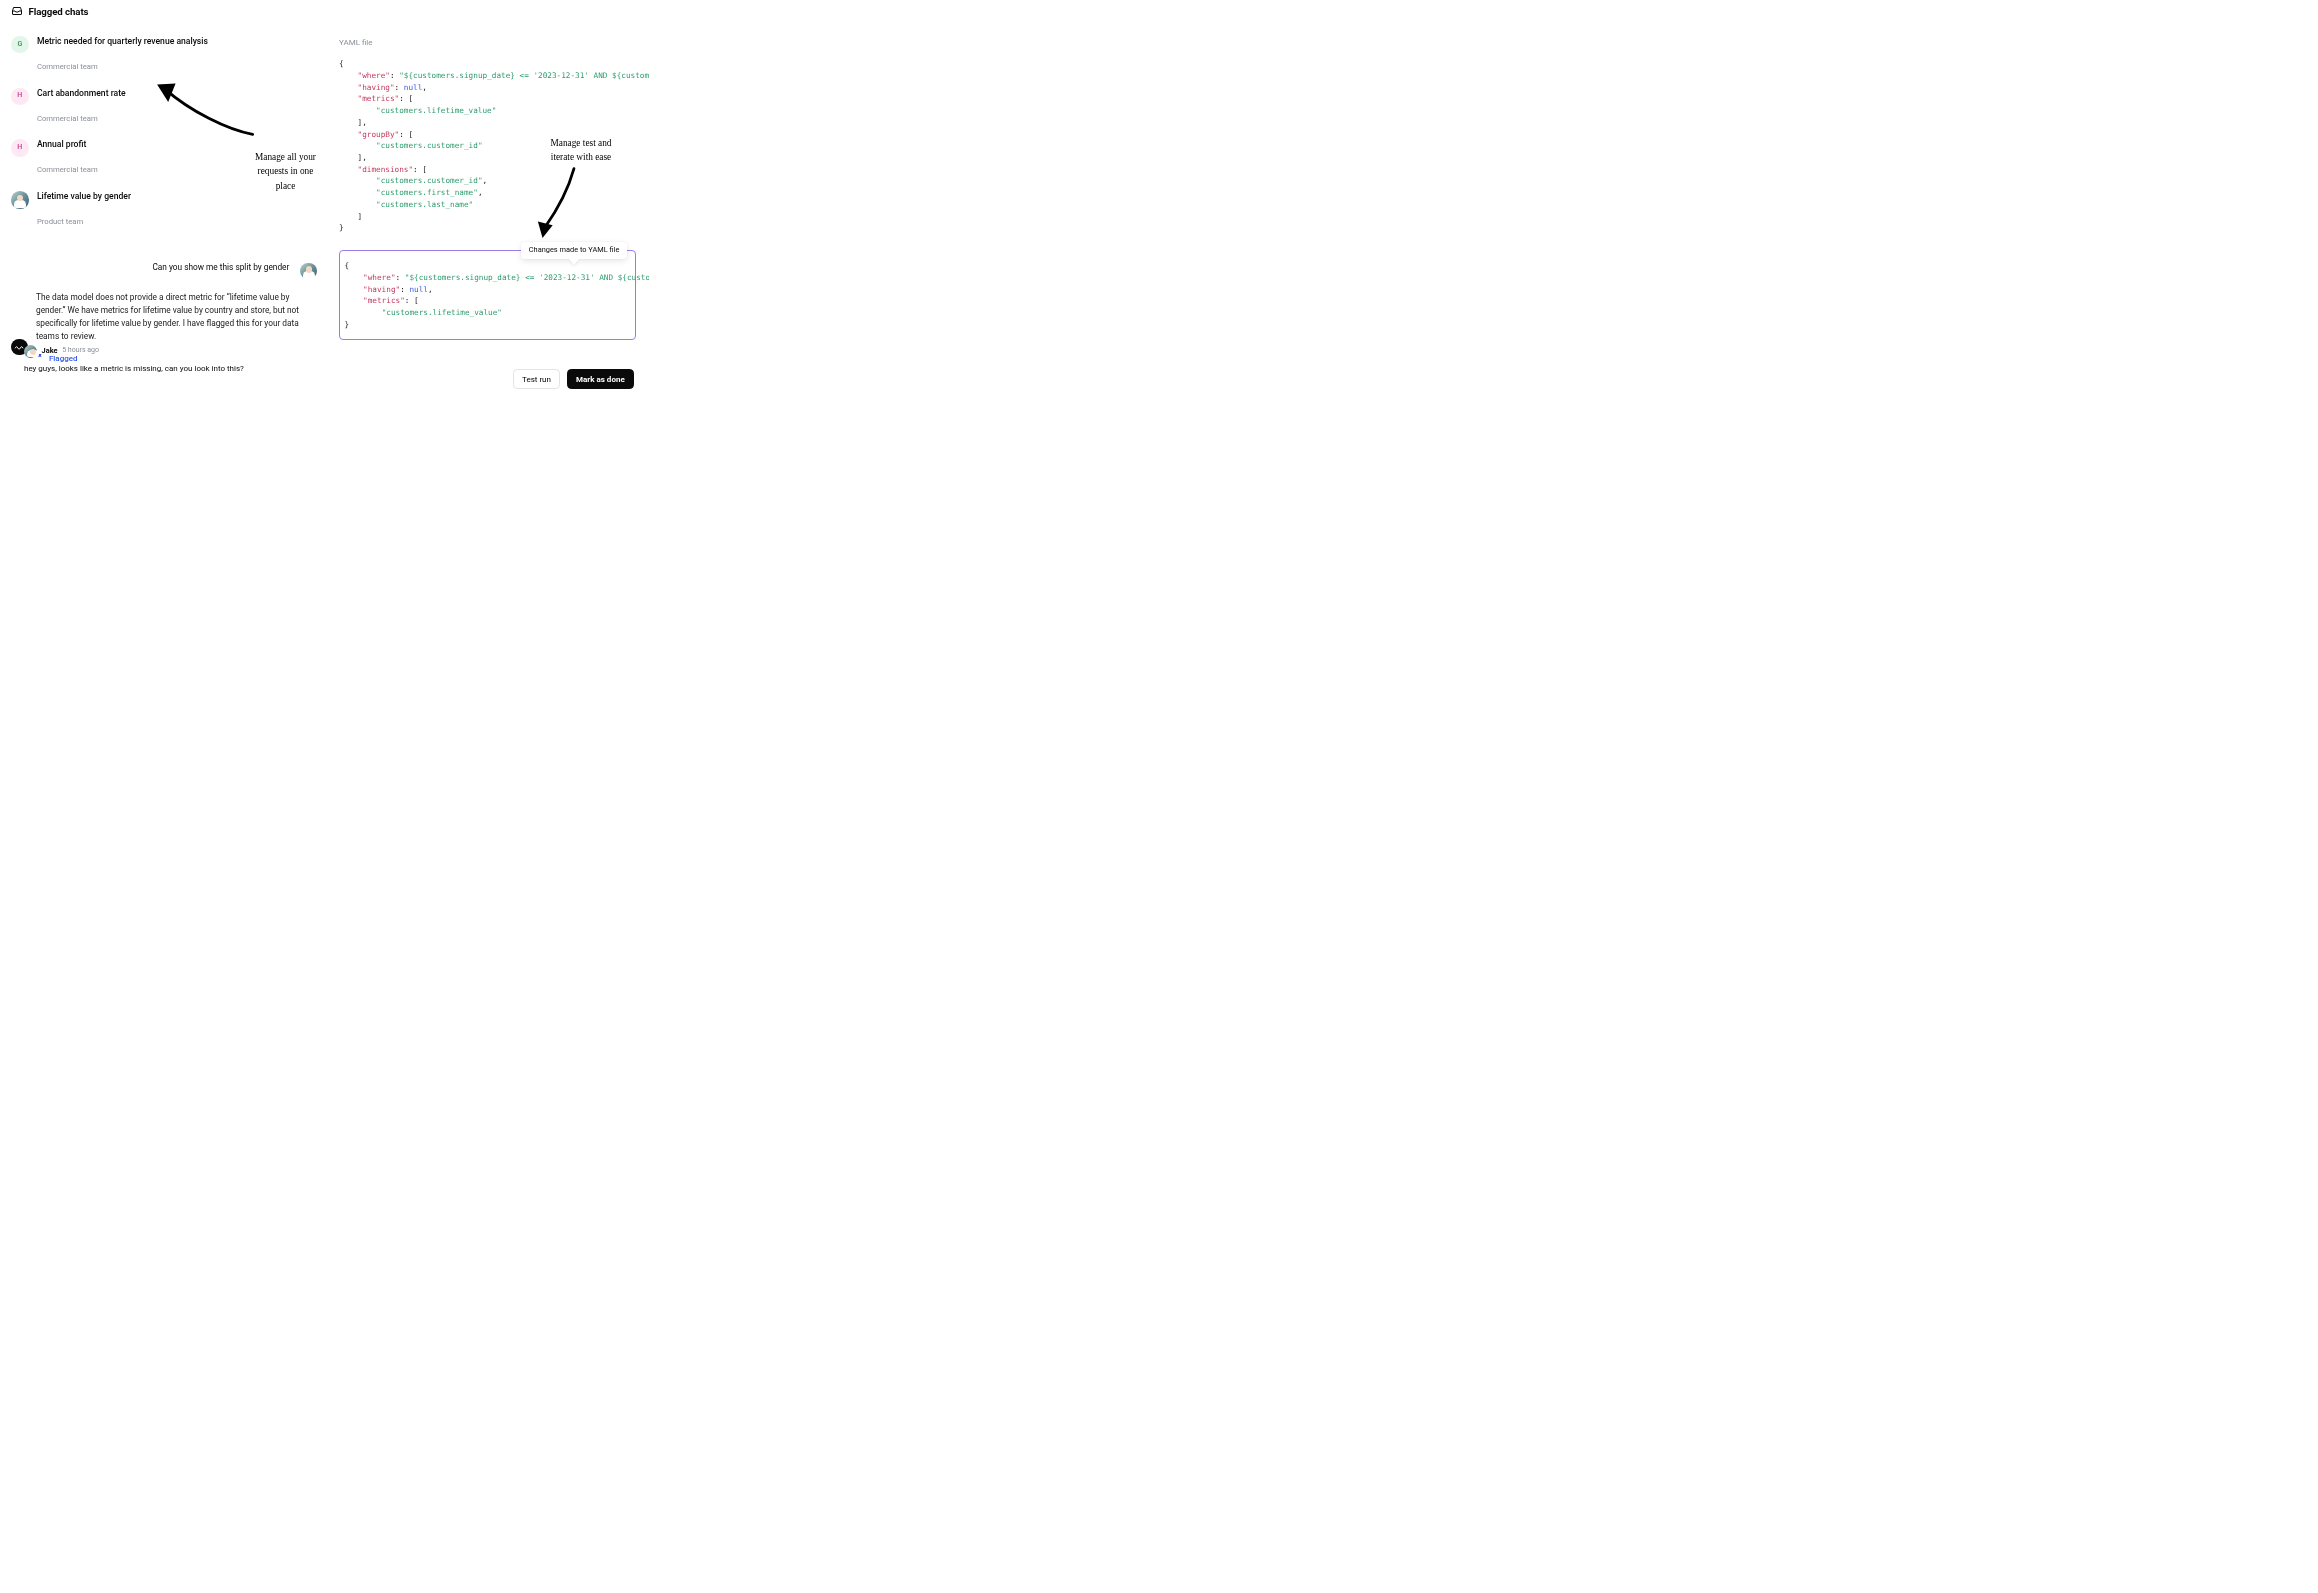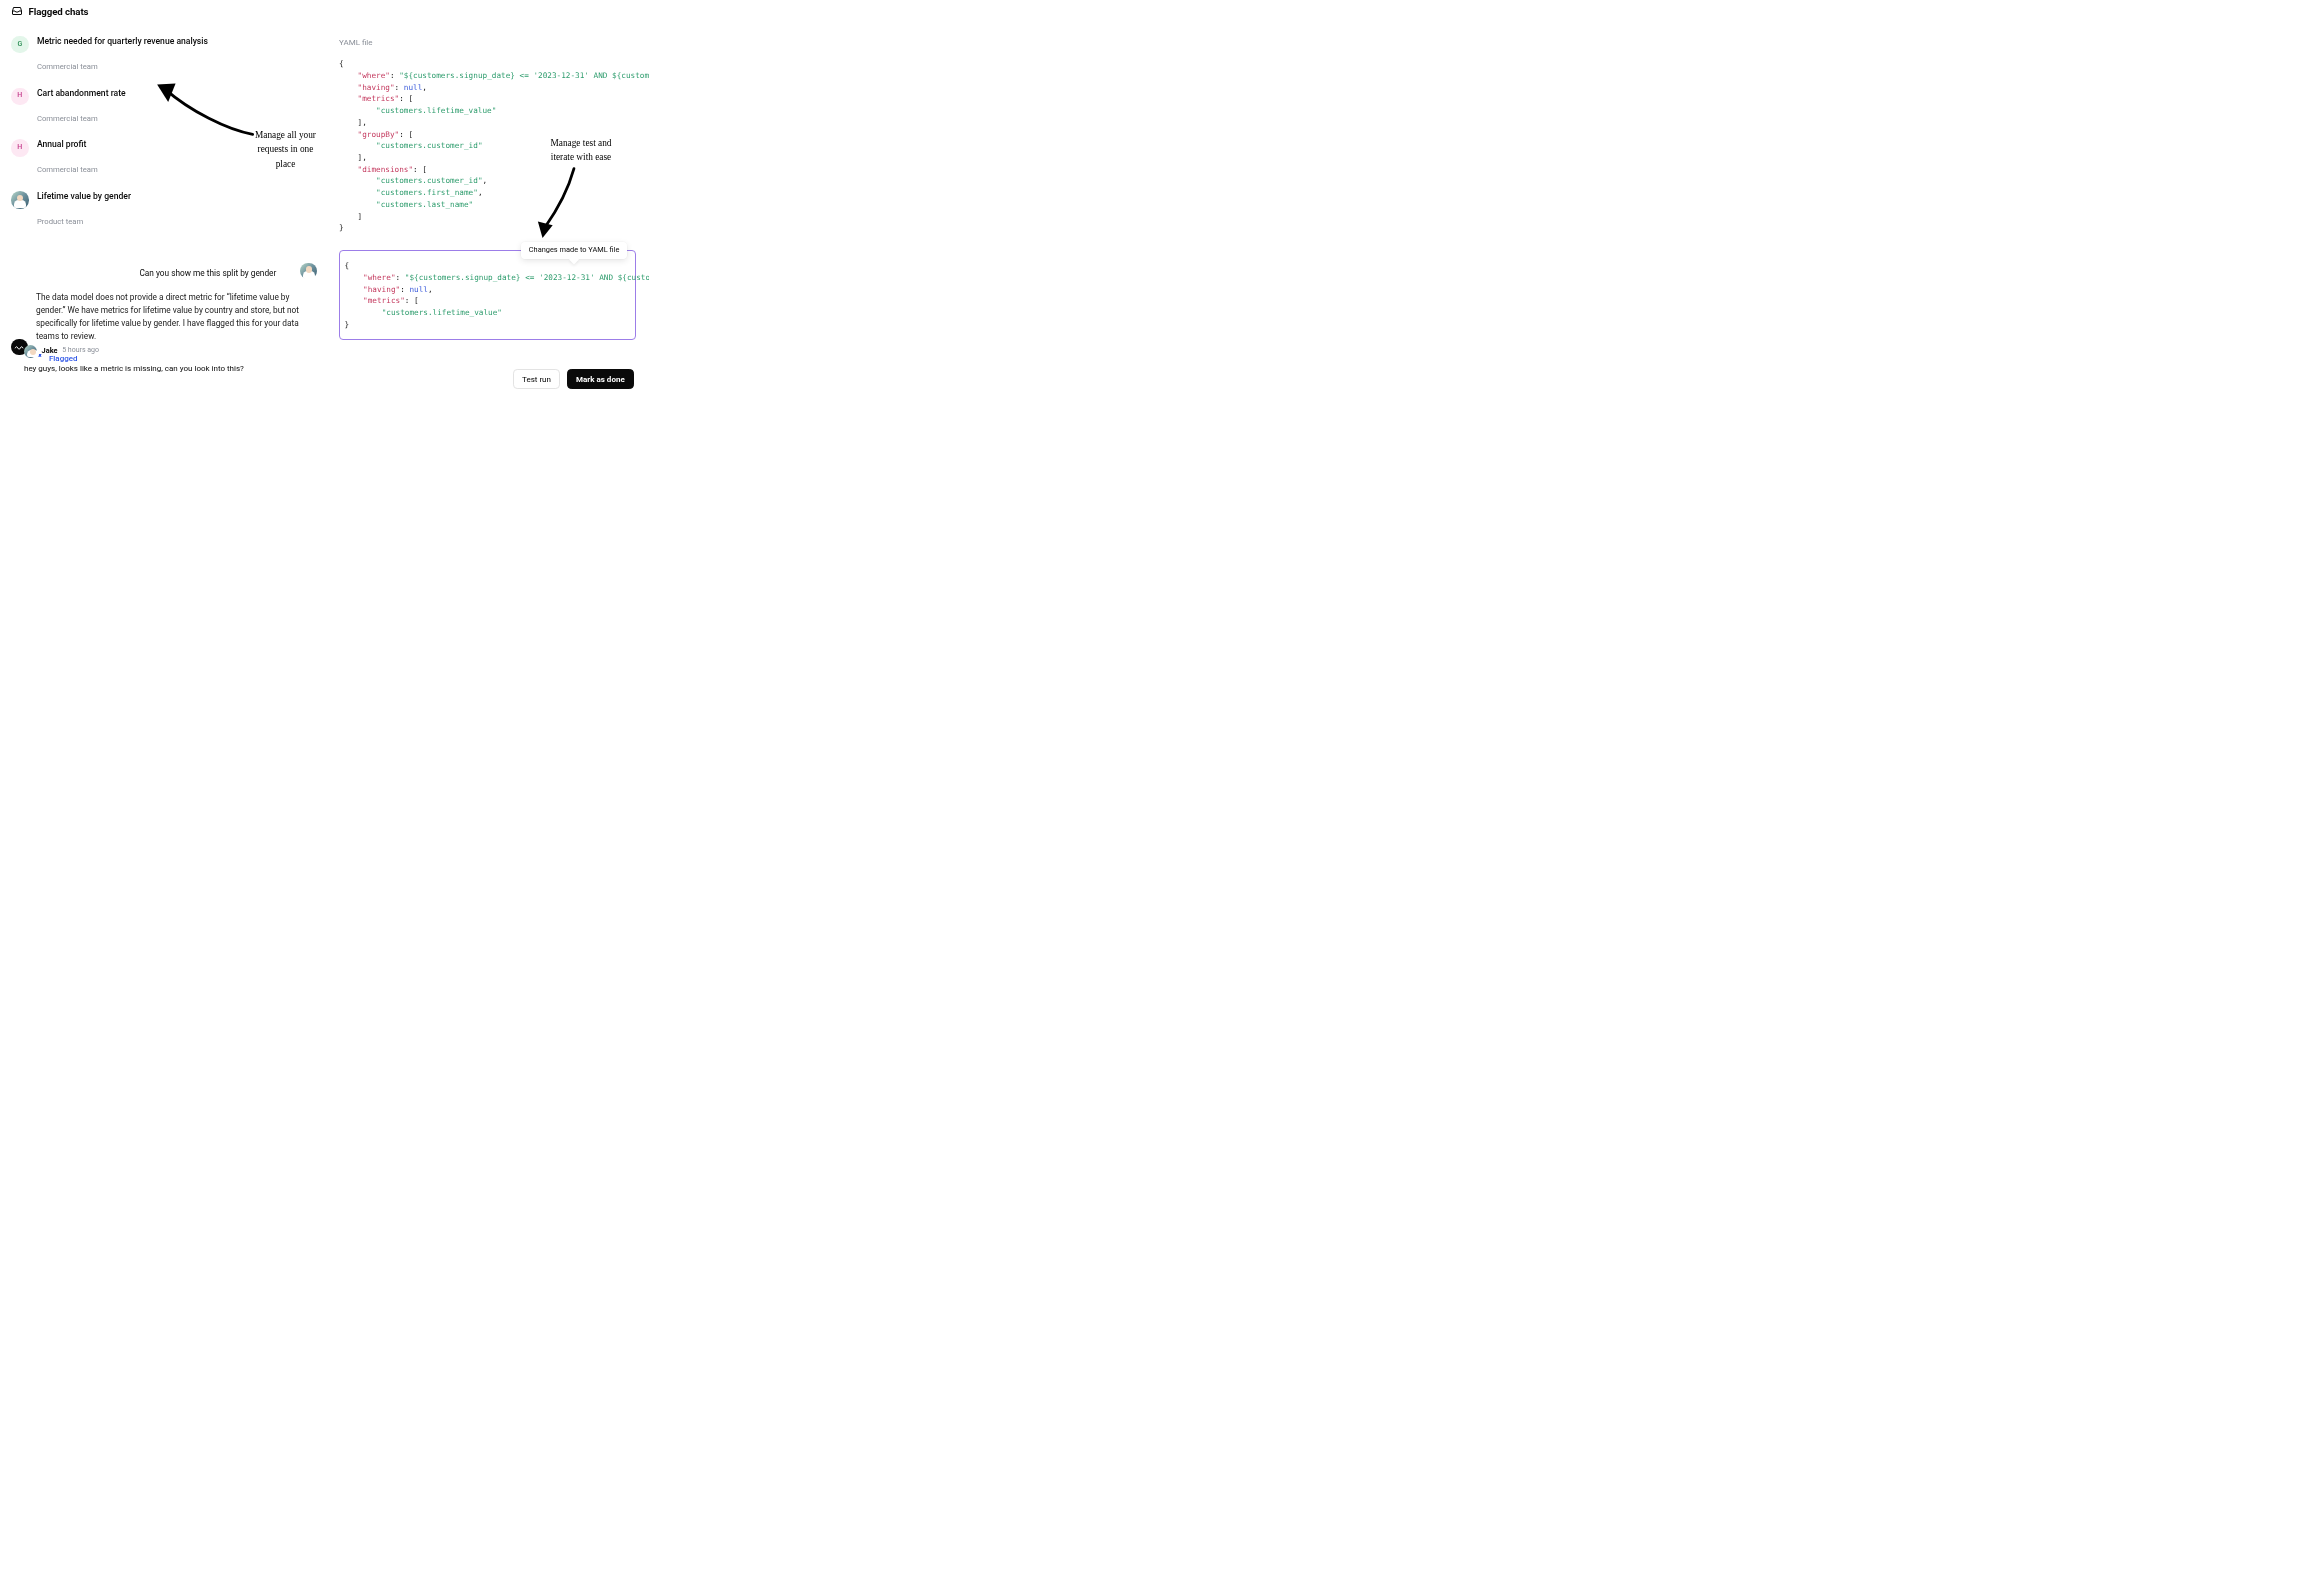--- a/index.html
+++ b/index.html
@@ -77,22 +77,22 @@
 
   .chat-texts { display: flex; flex-direction: column; gap: 15px; }
   .chat-title { font-size: 8.6px; font-weight: 500; color: #0a0a0a; }
   .chat-sub   { font-size: 7.7px; color: #8a8f98; font-weight: 400; }
 
   
   .convo { margin-top: 32px; }
   .msg-user {
     display: flex;
     justify-content: flex-end;
-    align-items: flex-end;
-    gap: 24px;
+    align-items: flex-start;
+    gap: 11px;
     margin-bottom: 12px;
   }
   .msg-user-text { font-size: 8.3px; color: #0a0a0a; }
   .msg-bot {
     display: flex;
     gap: 8.3px;
     align-items: center;
   }
   .bot-body { flex: 1; }
   .bot-text { font-size: 8.3px; line-height: 1.55; color: #1a1a1a; }
@@ -201,21 +201,21 @@
   .annot {
     position: absolute;
     font-family: "Comic Sans MS", "Segoe Script", "Bradley Hand", cursive;
     font-size: 9.3px;
     color: #000;
     text-align: center;
     line-height: 1.55;
     pointer-events: none;
     white-space: pre-line;
   }
-  .annot1 { left: 239px; top: 128px; width: 93px; }
+  .annot1 { left: 239px; top: 150px; width: 93px; }
   .annot2 { left: 530px; top: 136px; width: 102px; }
 
   .arrow { position: absolute; pointer-events: none; }
   .arrow svg { overflow: visible; }
 </style>
 </head>
 <body>
 
 <div class="left-col">
   <div class="header">

